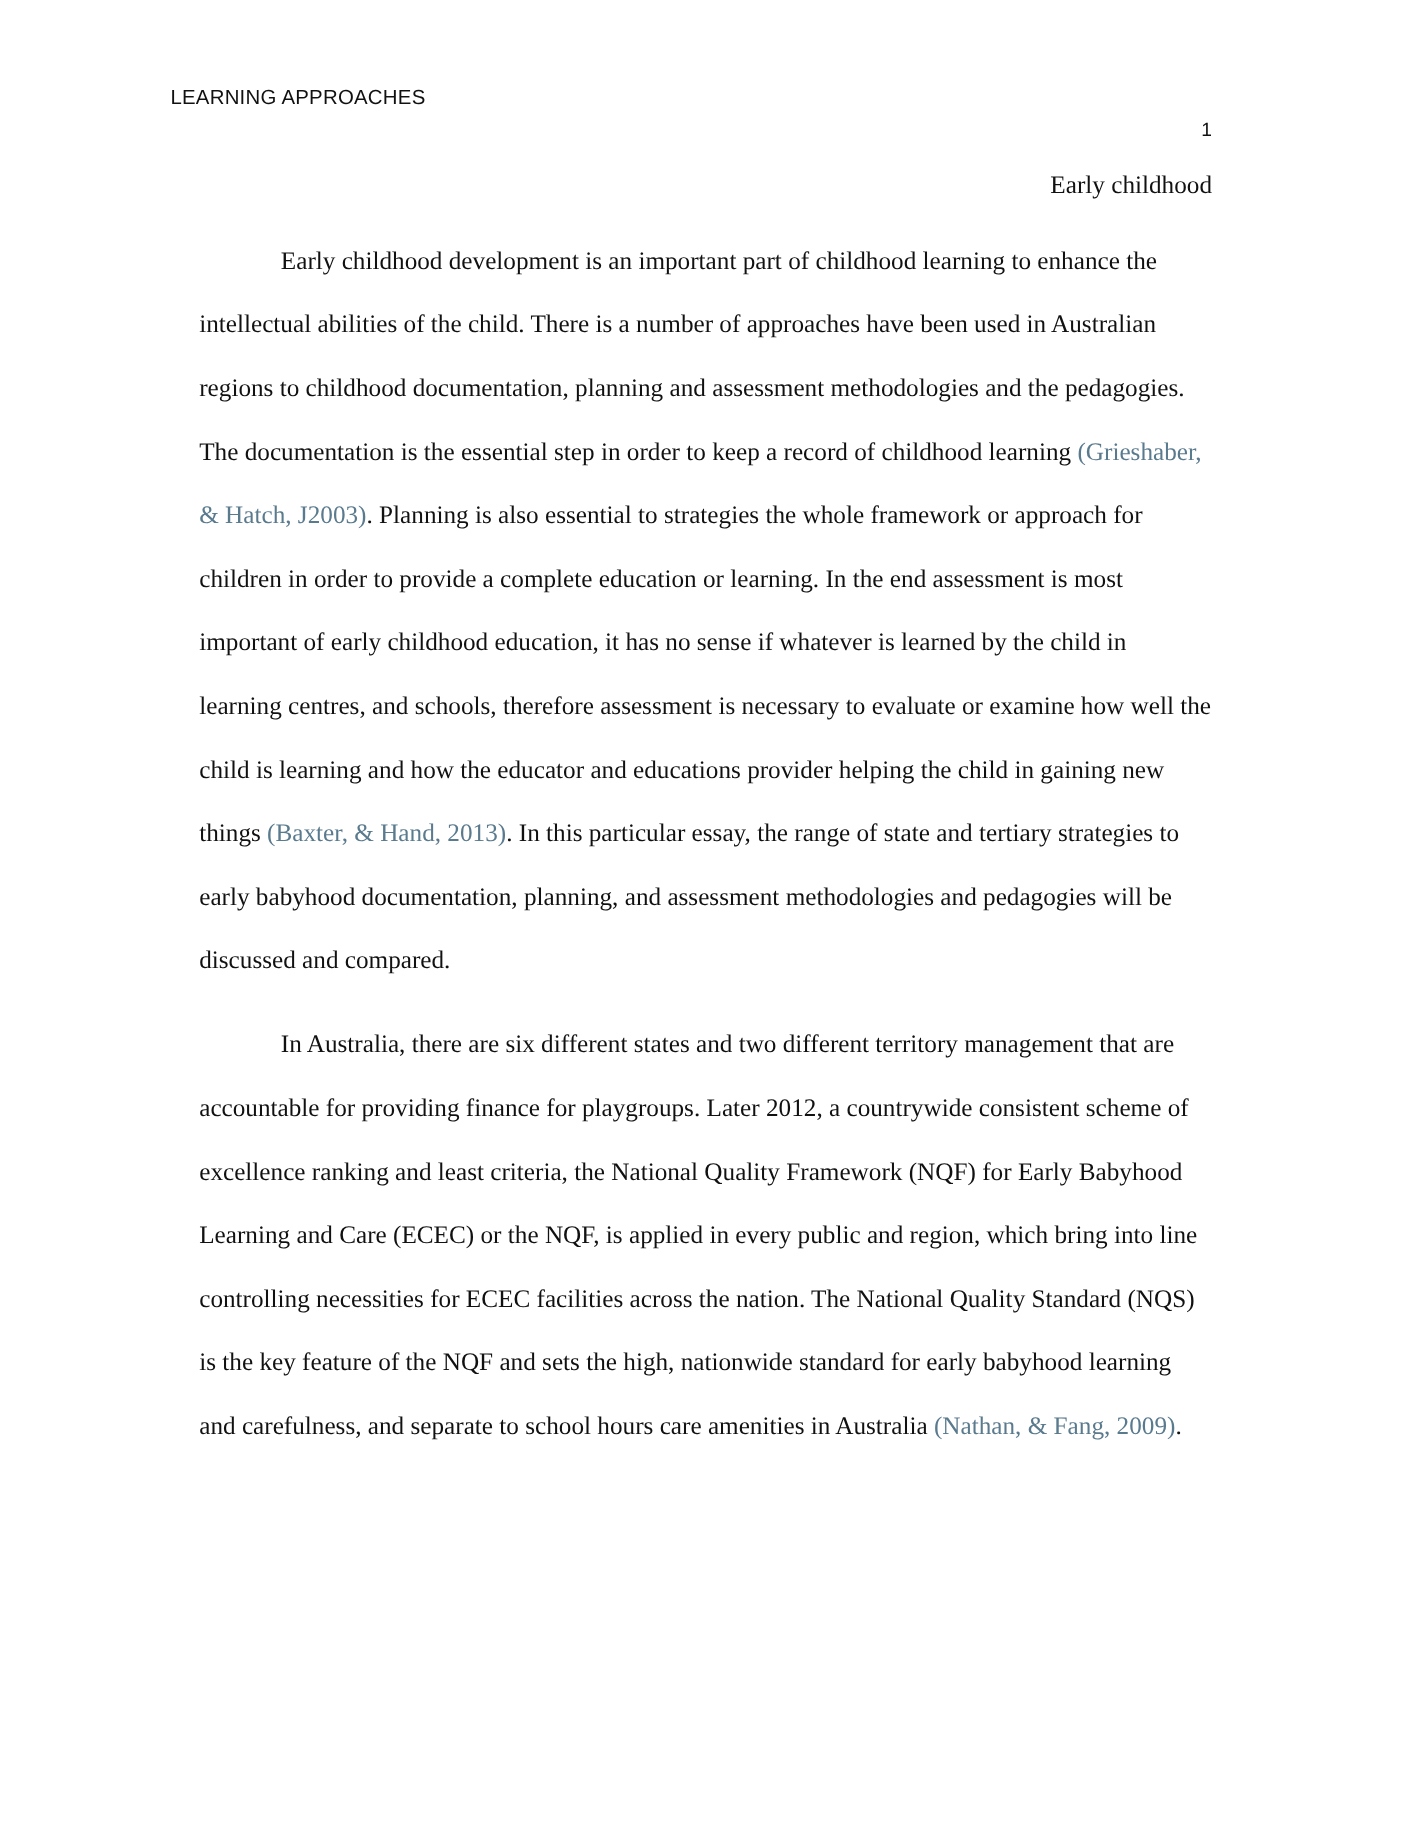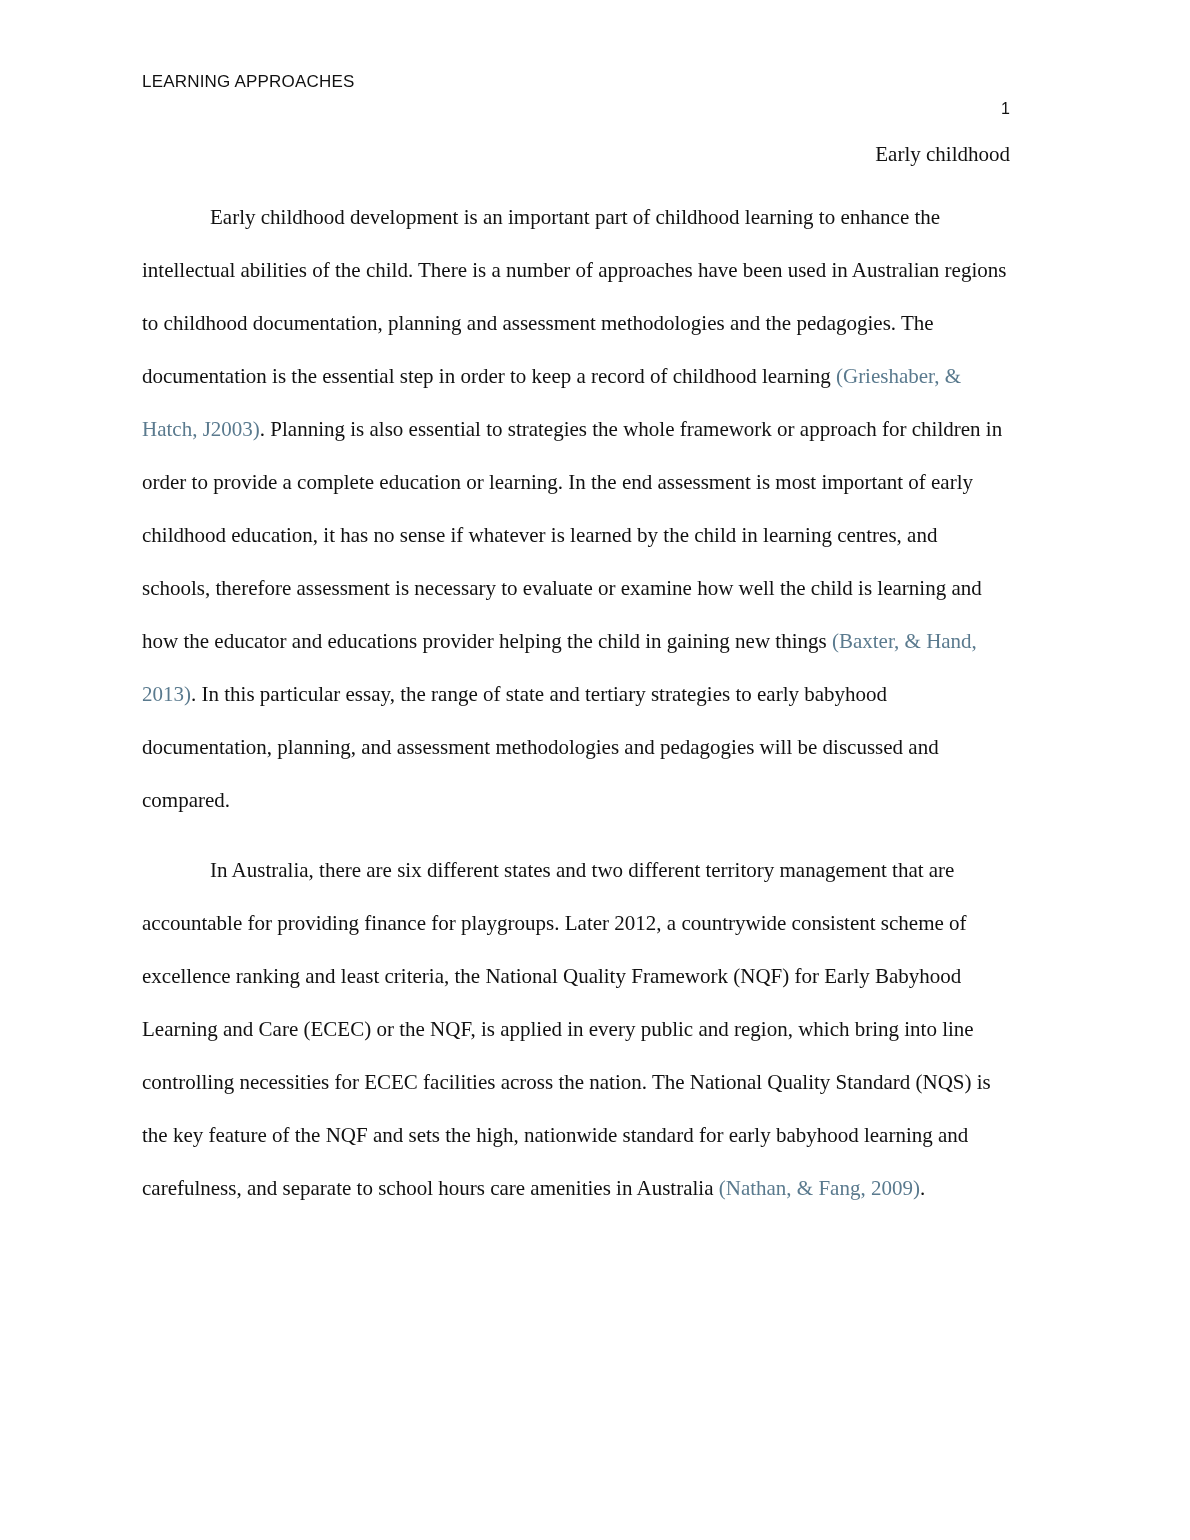--- a/index.html
+++ b/index.html
@@ -46,20 +46,21 @@
     text-align: right;
     margin-top: 24px;
     color: #111111;
   }
 
   .doc-body {
     margin-top: 24px;
     font-size: 21px;
     line-height: 53px;
     text-align: left;
+    margin-left: 24px;
   }
 
   .doc-body p.para {
     text-indent: 68px;
     margin: 0 0 17px 0;
   }
 
   .citation {
     
   }

